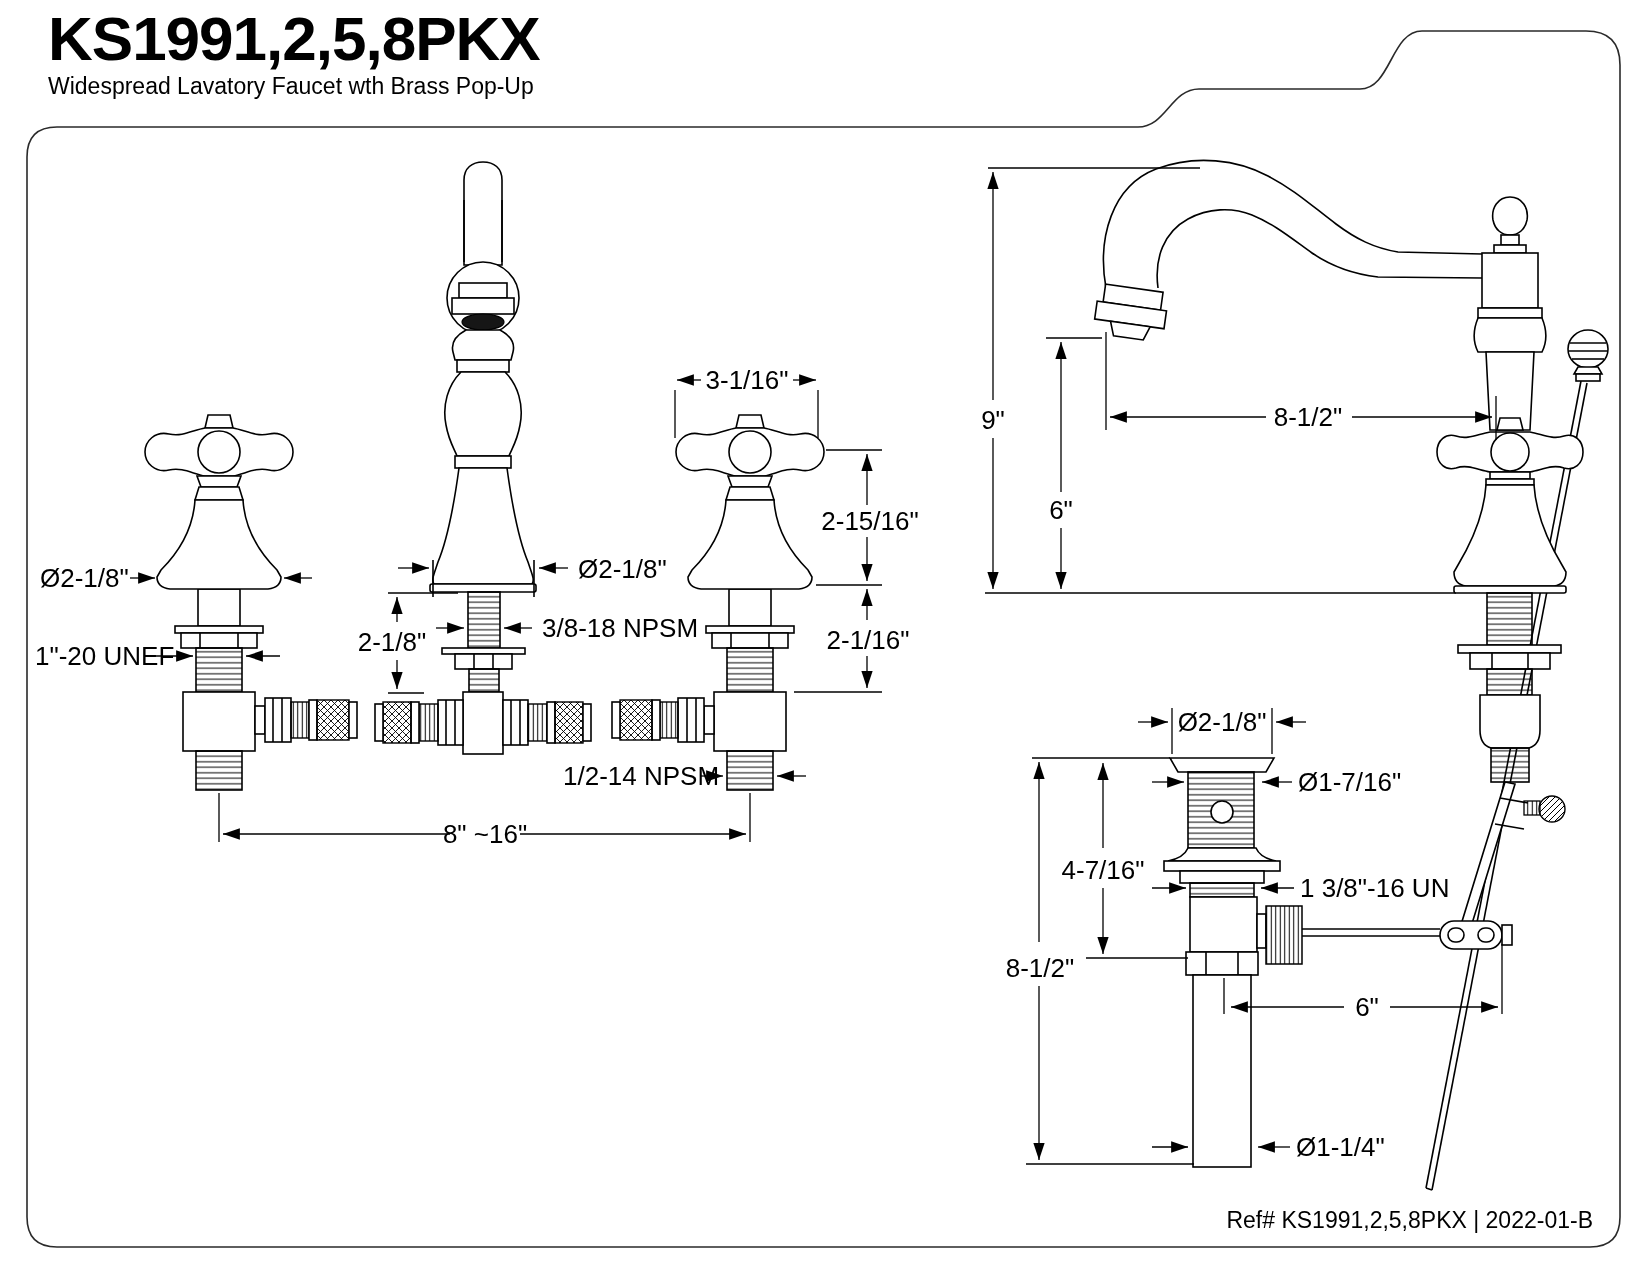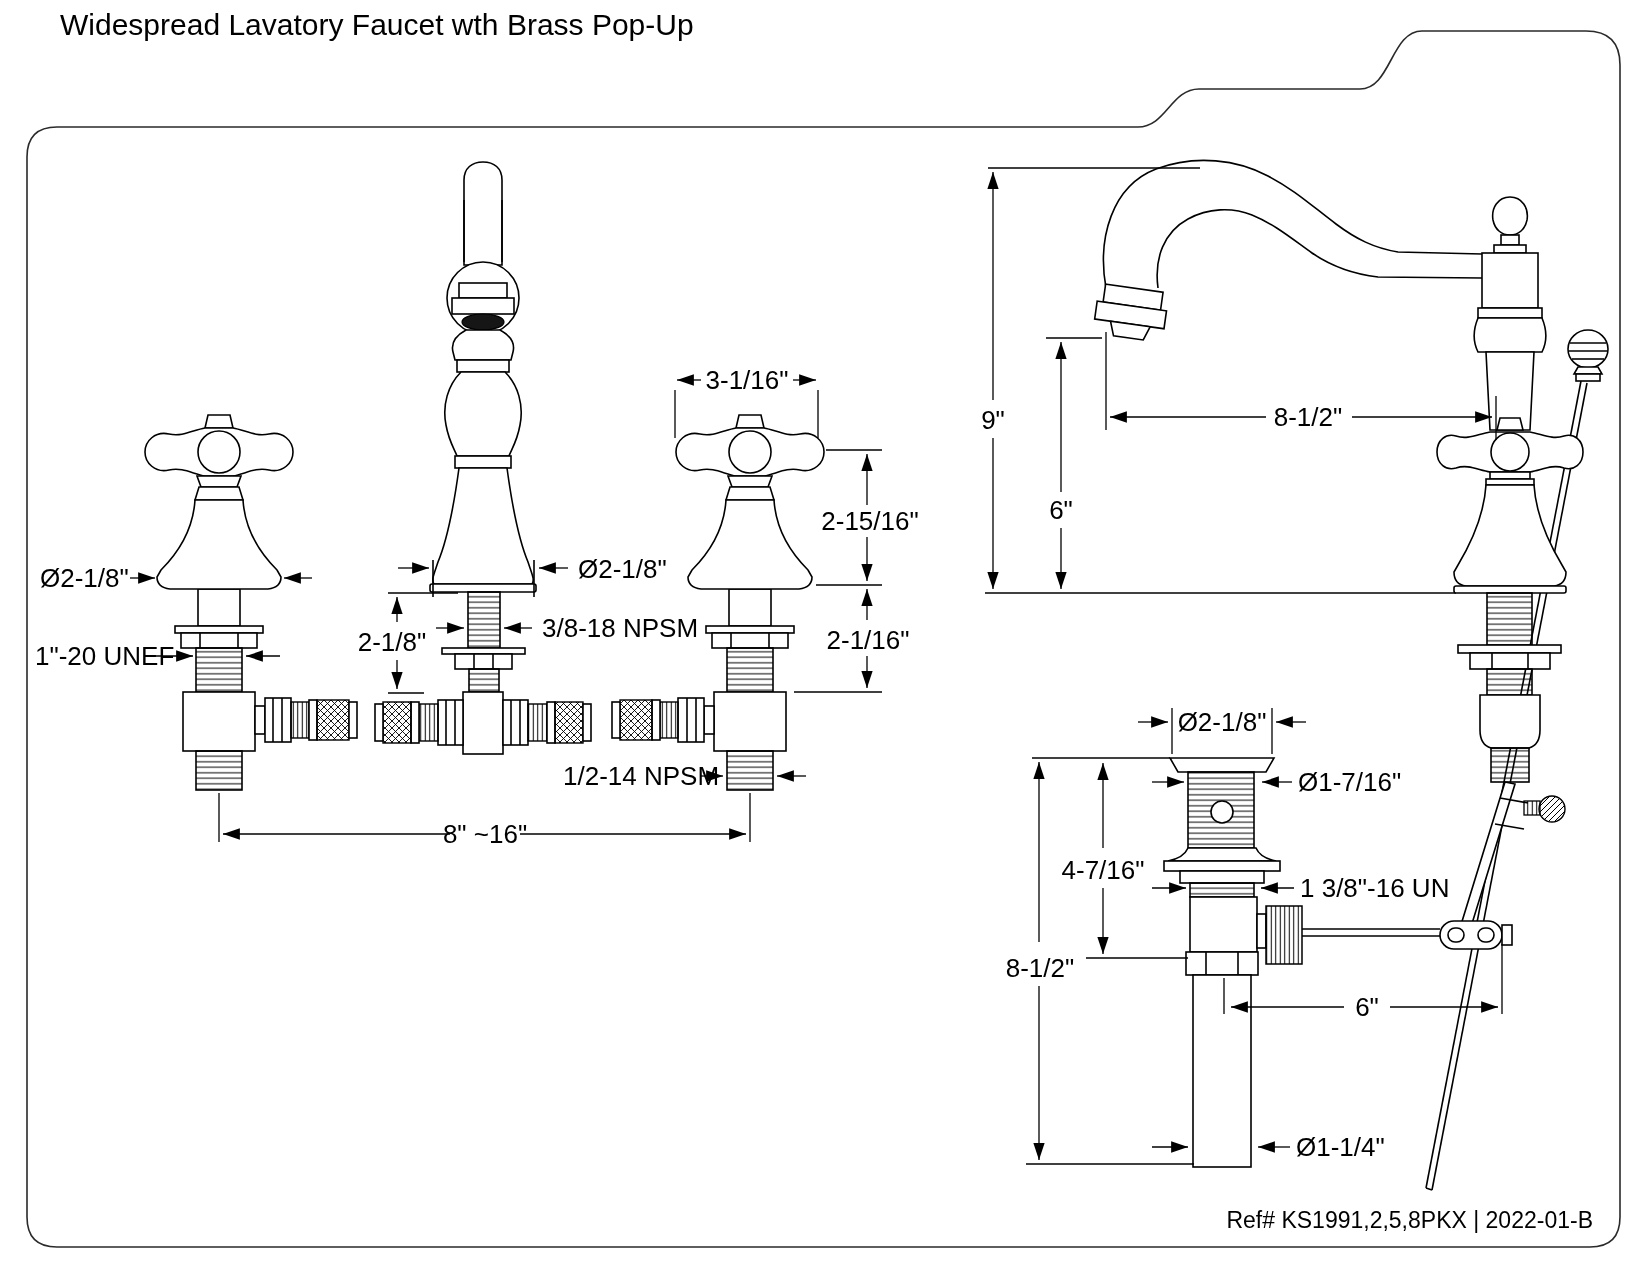--- a/index.html
+++ b/index.html
@@ -1,33 +1,34 @@
 <!DOCTYPE html>
 <html><head>
 <meta charset="utf-8">
 <style>
   html,body{margin:0;padding:0;background:#fff;}
   #page{position:relative;width:1650px;height:1275px;background:#fff;overflow:hidden;
         font-family:"Liberation Sans",sans-serif;color:#000;}
   .hdr{position:absolute;left:48px;top:6px;}
   .hdr .model{font-size:62px;font-weight:bold;letter-spacing:-1px;line-height:1.05;}
-  .hdr .sub{font-size:30px;margin-top:2px;margin-left:12px;}
+  .hdr .sub{font-size:23px;margin-top:2px;}
   svg{position:absolute;left:0;top:0;}
   svg text{font-family:"Liberation Sans",sans-serif;font-size:26px;fill:#000;}
   text.ref{font-size:23px;}
   .ol{fill:#fff;stroke:#000;stroke-width:1.6;}
   .ln{fill:none;stroke:#000;stroke-width:1.6;}
   .dim{fill:none;stroke:#000;stroke-width:1.3;}
   .dark{fill:#161616;stroke:#000;stroke-width:1.2;}
 </style>
 </head>
 <body>
 
 <div id="page">
   <div class="hdr">
+    <div class="model">KS1991,2,5,8PKX</div>
     <div class="sub">Widespread Lavatory Faucet wth Brass Pop-Up</div>
   </div>
 
   <svg width="1650" height="1275" viewBox="0 0 1650 1275">
     <defs>
       <marker id="arw" viewBox="0 0 12 8" refX="12" refY="4" markerWidth="13" markerHeight="9" orient="auto">
         <path d="M0,0 L12,4 L0,8 Z" fill="#000"></path>
       </marker>
       <pattern id="ph" width="8" height="5.5" patternUnits="userSpaceOnUse">
         <path d="M0,2.75 H8" stroke="#000" stroke-width="1"></path>

